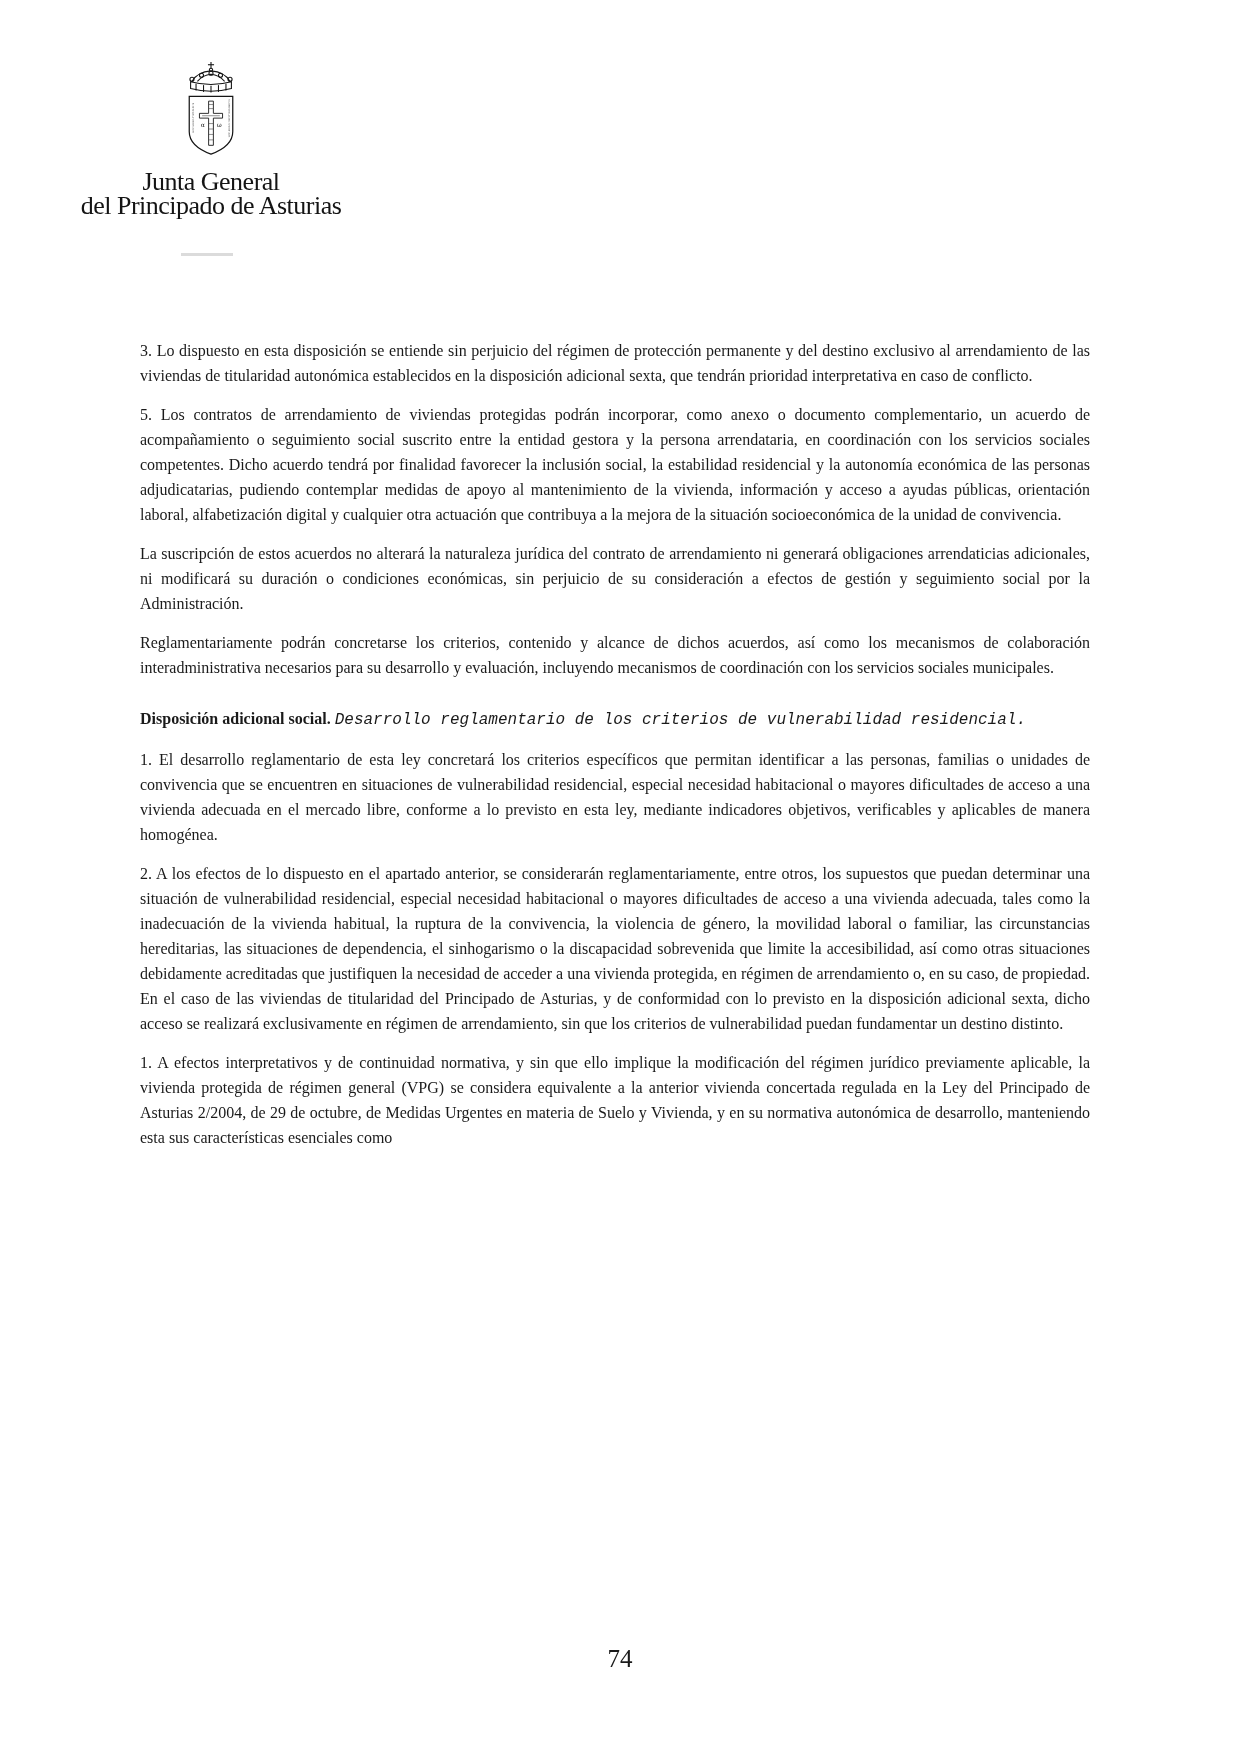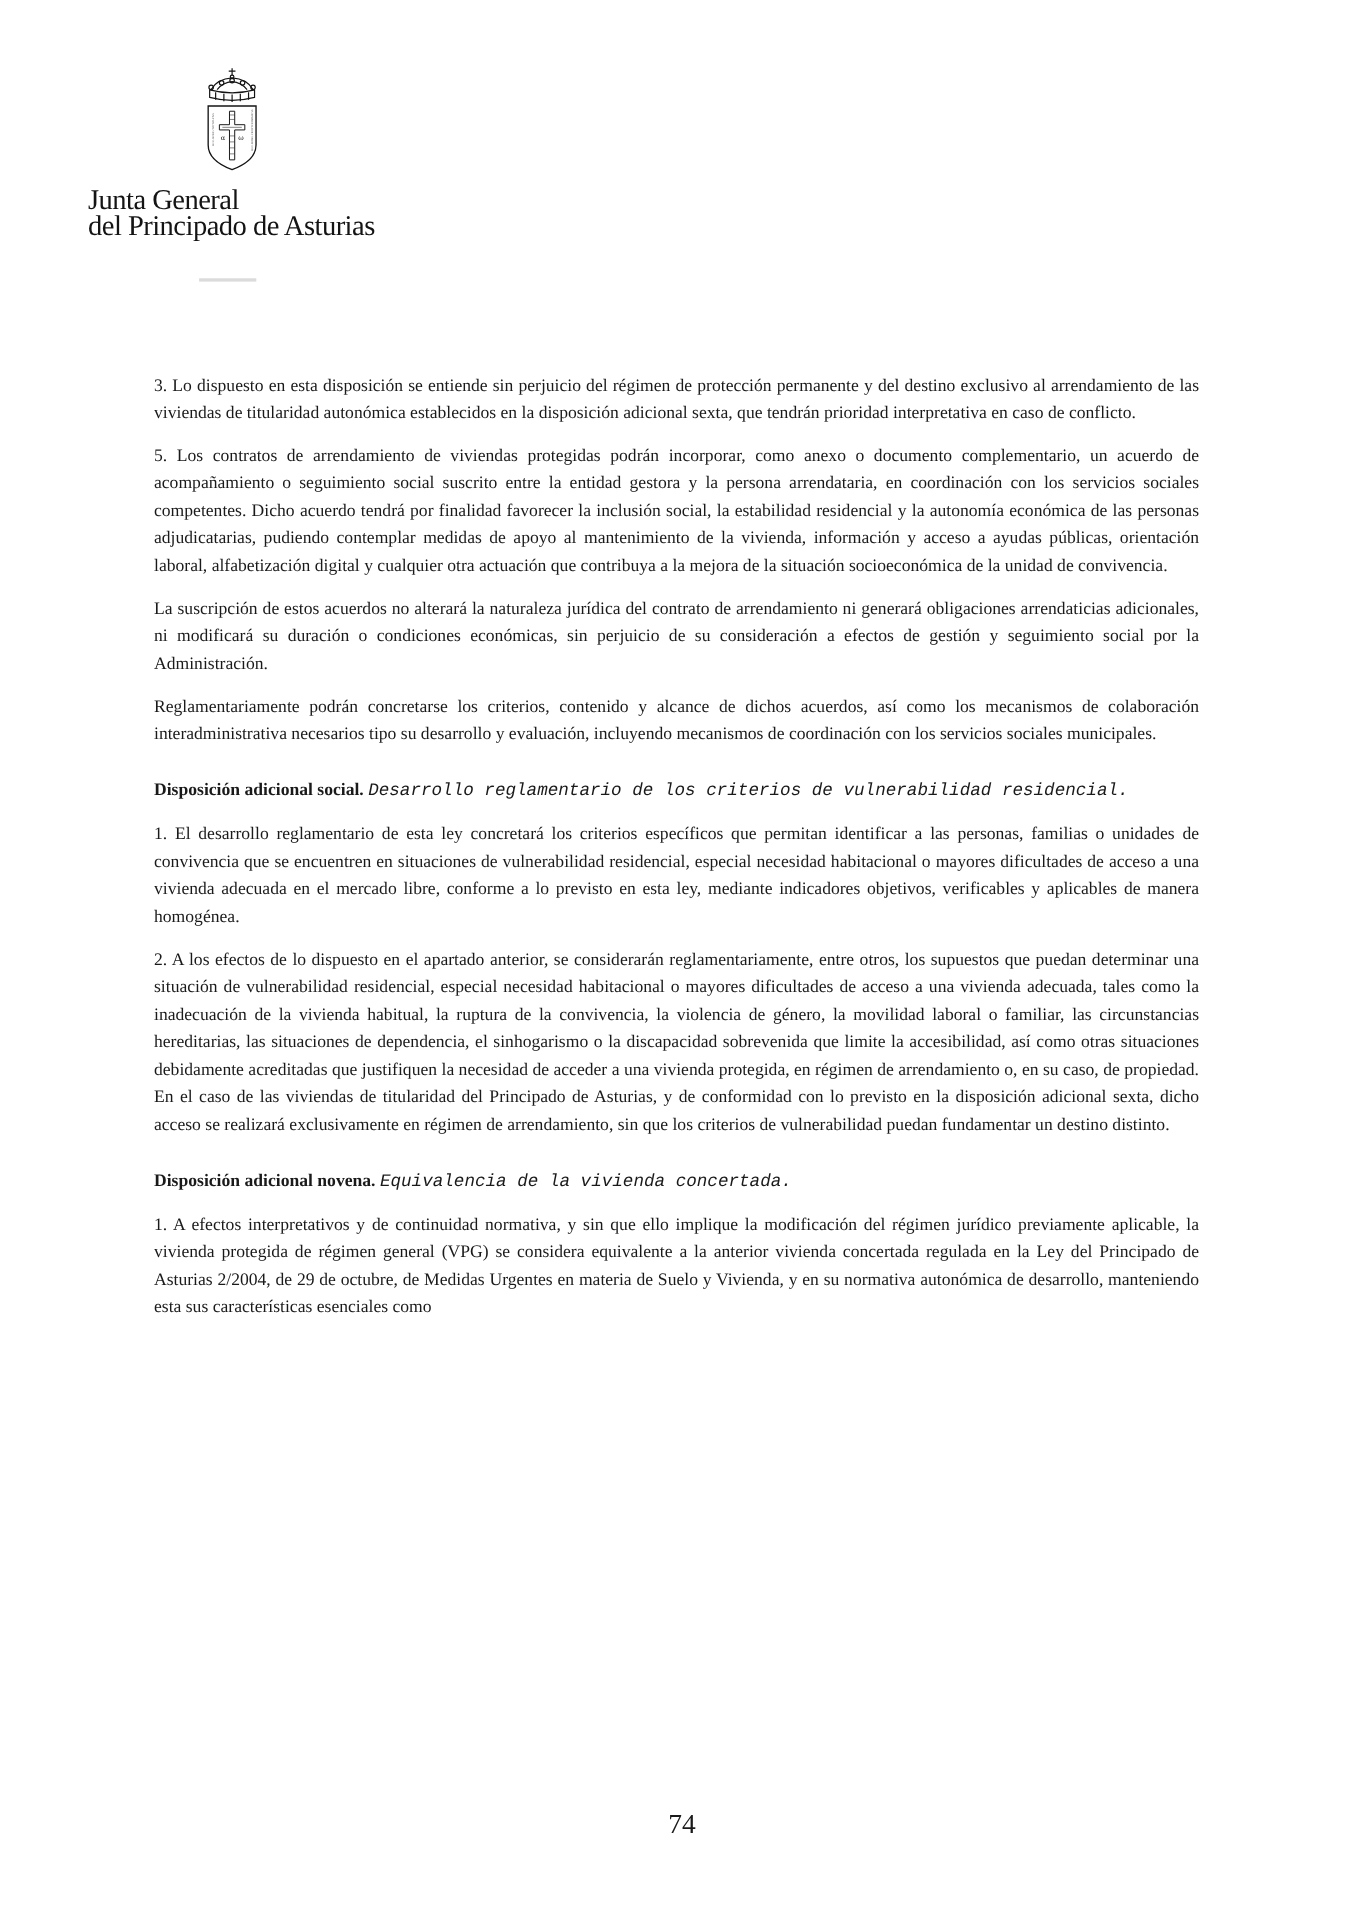--- a/index.html
+++ b/index.html
@@ -5,21 +5,21 @@
   html,body{margin:0;padding:0;}
   body{
     width:1240px;height:1754px;
     background:#ffffff;
     font-family:"Liberation Serif","DejaVu Serif",serif;
     color:#1a1a1a;
   }
   .page{position:relative;width:1240px;height:1754px;background:#fff;overflow:hidden;}
 
   
-  .logo-block{position:absolute;left:80px;top:60px;width:262px;text-align:left;}
+  .logo-block{position:absolute;left:80px;top:60px;width:262px;text-align:center;}
   .emblem{display:block;margin:0 auto 6px auto;}
   .logo-text{font-size:26px;line-height:24px;letter-spacing:-0.5px;color:#141414;}
   .header-rule{position:absolute;left:181px;top:253px;width:52px;height:3px;background:#dbdbdb;}
 
   
   .content{
     position:absolute;left:140px;top:338px;width:950px;
     font-size:16px;line-height:25px;text-align:justify;
   }
   .para{margin:0 0 14px 0;}
@@ -89,28 +89,27 @@
       <div>Junta General</div>
       <div>del Principado de Asturias</div>
     </div>
   </div>
   <div class="header-rule"></div>
 
   <div class="content">
     <p class="para">3. Lo dispuesto en esta disposición se entiende sin perjuicio del régimen de protección permanente y del destino exclusivo al arrendamiento de las viviendas de titularidad autonómica establecidos en la disposición adicional sexta, que tendrán prioridad interpretativa en caso de conflicto.</p>
     <p class="para">5. Los contratos de arrendamiento de viviendas protegidas podrán incorporar, como anexo o documento complementario, un acuerdo de acompañamiento o seguimiento social suscrito entre la entidad gestora y la persona arrendataria, en coordinación con los servicios sociales competentes. Dicho acuerdo tendrá por finalidad favorecer la inclusión social, la estabilidad residencial y la autonomía económica de las personas adjudicatarias, pudiendo contemplar medidas de apoyo al mantenimiento de la vivienda, información y acceso a ayudas públicas, orientación laboral, alfabetización digital y cualquier otra actuación que contribuya a la mejora de la situación socioeconómica de la unidad de convivencia.</p>
     <p class="para">La suscripción de estos acuerdos no alterará la naturaleza jurídica del contrato de arrendamiento ni generará obligaciones arrendaticias adicionales, ni modificará su duración o condiciones económicas, sin perjuicio de su consideración a efectos de gestión y seguimiento social por la Administración.</p>
-    <p class="para">Reglamentariamente podrán concretarse los criterios, contenido y alcance de dichos acuerdos, así como los mecanismos de colaboración interadministrativa necesarios tipo su desarrollo y evaluación, incluyendo mecanismos de coordinación con los servicios sociales municipales.</p>
+    <p class="para">Reglamentariamente podrán concretarse los criterios, contenido y alcance de dichos acuerdos, así como los mecanismos de colaboración interadministrativa necesarios para su desarrollo y evaluación, incluyendo mecanismos de coordinación con los servicios sociales municipales.</p>
 
     <p class="para heading"><span class="b">Disposición adicional social.</span> <span class="i">Desarrollo reglamentario de los criterios de vulnerabilidad residencial.</span></p>
 
     <p class="para">1. El desarrollo reglamentario de esta ley concretará los criterios específicos que permitan identificar a las personas, familias o unidades de convivencia que se encuentren en situaciones de vulnerabilidad residencial, especial necesidad habitacional o mayores dificultades de acceso a una vivienda adecuada en el mercado libre, conforme a lo previsto en esta ley, mediante indicadores objetivos, verificables y aplicables de manera homogénea.</p>
     <p class="para">2. A los efectos de lo dispuesto en el apartado anterior, se considerarán reglamentariamente, entre otros, los supuestos que puedan determinar una situación de vulnerabilidad residencial, especial necesidad habitacional o mayores dificultades de acceso a una vivienda adecuada, tales como la inadecuación de la vivienda habitual, la ruptura de la convivencia, la violencia de género, la movilidad laboral o familiar, las circunstancias hereditarias, las situaciones de dependencia, el sinhogarismo o la discapacidad sobrevenida que limite la accesibilidad, así como otras situaciones debidamente acreditadas que justifiquen la necesidad de acceder a una vivienda protegida, en régimen de arrendamiento o, en su caso, de propiedad. En el caso de las viviendas de titularidad del Principado de Asturias, y de conformidad con lo previsto en la disposición adicional sexta, dicho acceso se realizará exclusivamente en régimen de arrendamiento, sin que los criterios de vulnerabilidad puedan fundamentar un destino distinto.</p>
 
-    <p class="para heading"><span class="b">Disposición adicional novena.</span> <span class="i">Equivalencia de la vivienda concertada.</span></p>
 
     <p class="para">1. A efectos interpretativos y de continuidad normativa, y sin que ello implique la modificación del régimen jurídico previamente aplicable, la vivienda protegida de régimen general (VPG) se considera equivalente a la anterior vivienda concertada regulada en la Ley del Principado de Asturias 2/2004, de 29 de octubre, de Medidas Urgentes en materia de Suelo y Vivienda, y en su normativa autonómica de desarrollo, manteniendo esta sus características esenciales como</p>
   </div>
 
   <div class="footer">
     <span>74</span>
   </div>
 
 </div>
 

